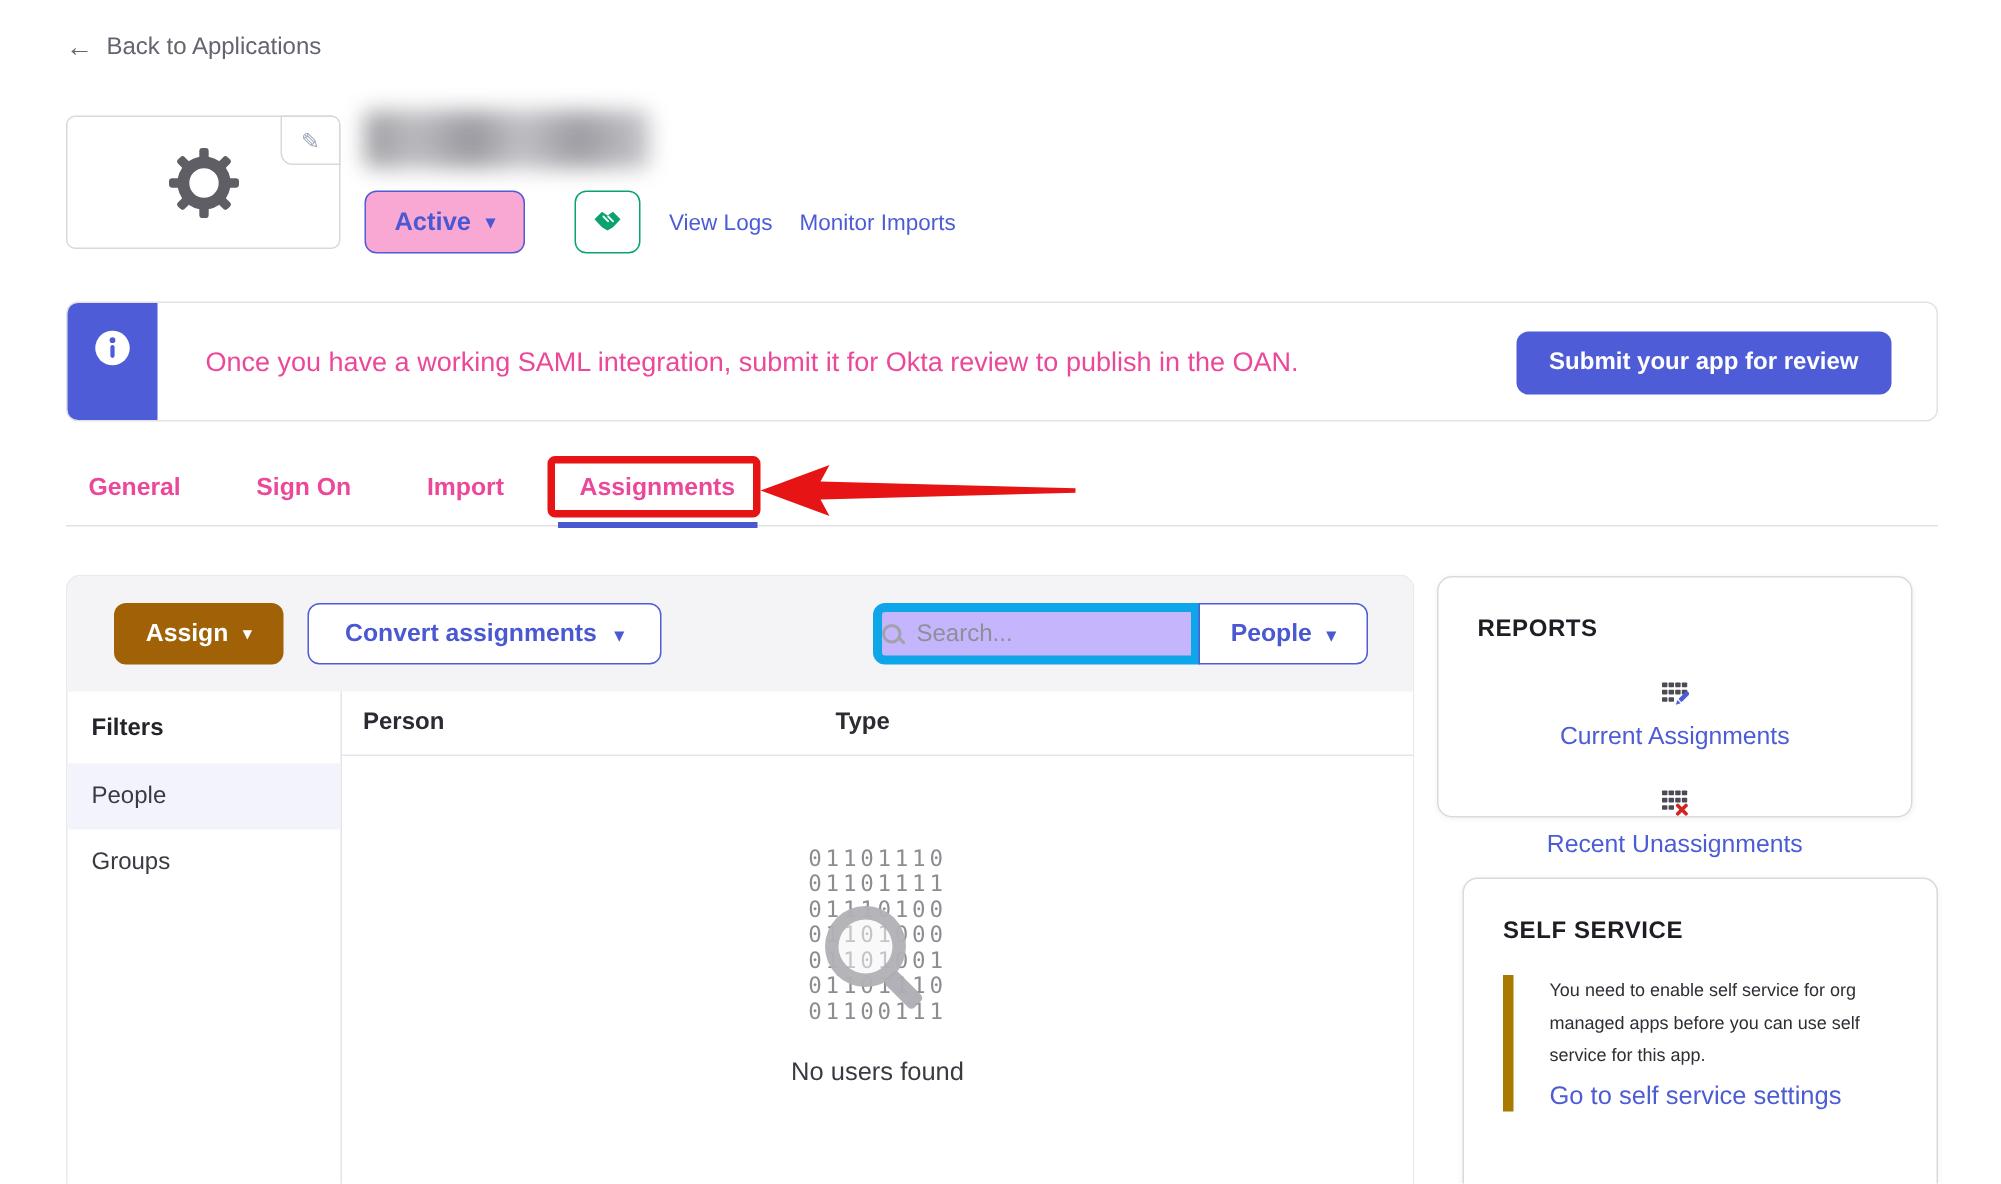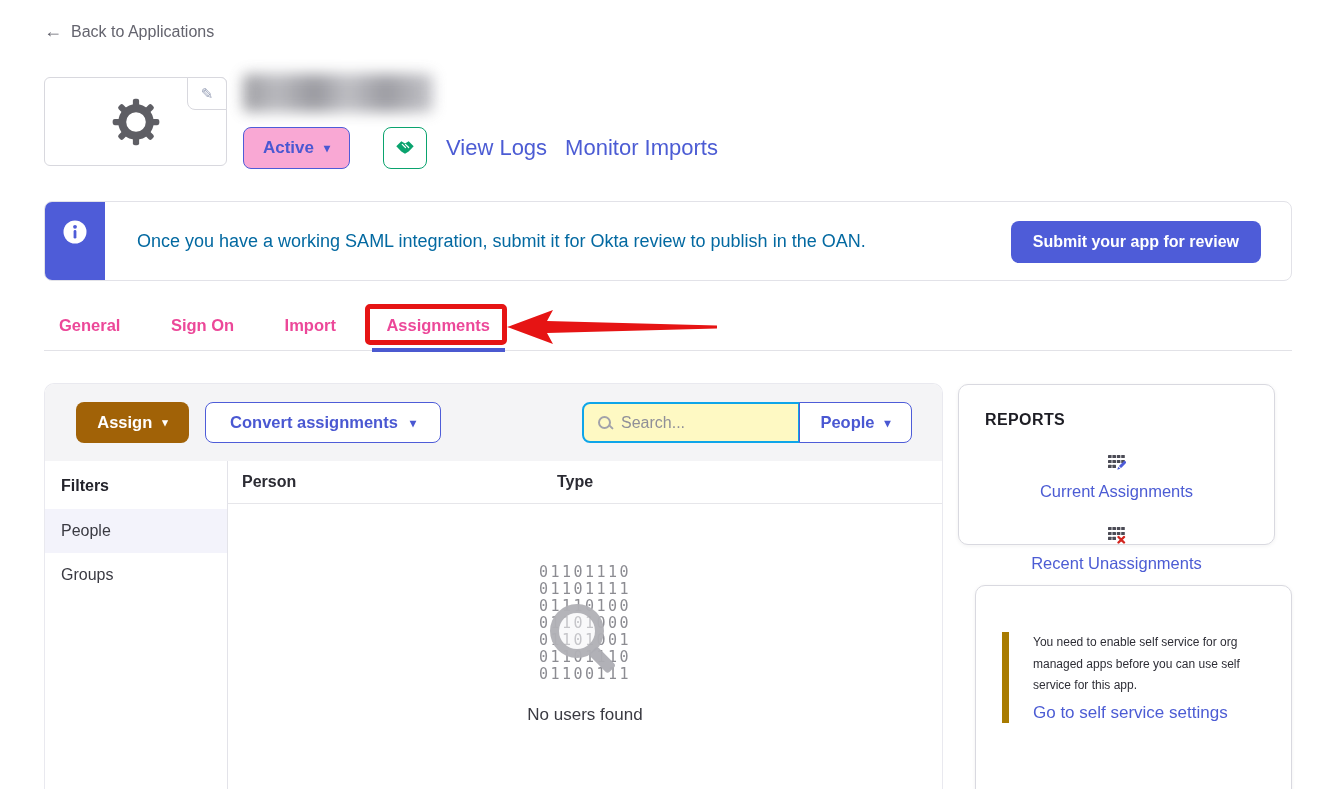--- a/index.html
+++ b/index.html
@@ -27,28 +27,28 @@
     filter:blur(7px); opacity:.8; }
   .hdr-row { left:243px; top:127px; display:flex; align-items:center; }
   .btn-active { width:107px; height:42px; background:#f9a8d4; border:1px solid #4e5cd8;
     border-radius:8px; color:#4a58d2; font-weight:bold; font-size:17px;
     display:flex; align-items:center; justify-content:center; gap:10px; cursor:pointer; }
   .btn-active .caret, .caret-blue { font-size:12px; color:#4a58d2; }
   .btn-handshake { margin-left:33px; width:44px; height:42px; background:#fff;
     border:1px solid #0aa36e; border-radius:8px; display:flex; align-items:center;
     justify-content:center; cursor:pointer; }
   .hdr-links { display:flex; margin-left:19px; gap:18px; }
-  .hdr-links a, .link { color:#4c5cd4; text-decoration:none; font-size:22px; cursor:pointer; }
+  .hdr-links a, .link { color:#4c5cd4; text-decoration:none; font-size:15px; cursor:pointer; }
 
   
   .banner { left:44px; top:201px; width:1248px; height:80px; background:#fff;
     border:1px solid #e2e2e8; border-radius:8px; display:flex; align-items:center; }
   .banner-badge { width:60px; height:100%; background:#4e5cd8; border-radius:7px 0 0 7px;
     flex:none; display:flex; align-items:flex-start; justify-content:center; padding-top:17px; }
-  .banner-msg { margin-left:32px; font-size:18px; color:#0369a1; }
+  .banner-msg { margin-left:32px; font-size:18px; color:#ec4899; }
   .banner-btn { position:absolute; right:30px; top:19px; height:42px; padding:0 22px;
     background:#4e5cd8; color:#fff; font-weight:bold; font-size:16px; border:none;
     border-radius:8px; cursor:pointer; font-family:inherit; }
 
   
   .tabs { left:44px; top:305px; width:1248px; height:46px; border-bottom:1px solid #e2e2e7; }
   .tab { display:inline-block; margin-right:46px; font-size:16.5px; font-weight:bold;
     color:#ec4899; line-height:40px; cursor:pointer; }
   .tab:first-child { margin-left:15px; }
   .tab-underline { position:absolute; left:328px; bottom:-2px; width:133px; height:4px; background:#4b59d0; }
@@ -61,22 +61,22 @@
   .toolbar { position:relative; height:77px; background:#f4f4f6; }
   .btn-assign { position:absolute; left:31px; top:18px; width:113px; height:41px;
     background:#a16207; color:#fff; font-weight:bold; font-size:16.5px; border:none;
     border-radius:8px; cursor:pointer; font-family:inherit; display:flex; align-items:center; justify-content:center; gap:10px; }
   .btn-assign .caret { font-size:11px; color:#fff; }
   .btn-convert { position:absolute; left:160px; top:18px; width:236px; height:41px;
     background:#fff; color:#4a58d2; font-weight:bold; font-size:16.5px;
     border:1px solid #4e5cd8; border-radius:8px; cursor:pointer; font-family:inherit;
     display:flex; align-items:center; justify-content:center; gap:12px; }
   .search-group { position:absolute; left:537px; top:18px; display:flex; }
-  .search-box { width:218px; height:41px; background:#fef9c3; border:2px solid #0ea5e9;
-    border-radius:8px 0 0 8px; display:flex; align-items:center; padding-left:14px; }
+  .search-box { width:218px; height:41px; background:#c4b5fd; border:6px solid #0ea5e9;
+    border-radius:8px 0 0 8px; display:flex; align-items:center; }
   .search-box input { border:none; outline:none; font-size:16px; width:160px;
     margin-left:10px; color:#3a3a42; font-family:inherit; background:transparent; }
   .search-box input::placeholder { color:#8f8f98; }
   .mag-sm { width:13px; height:13px; border:2px solid #a2a2aa; border-radius:50%; position:relative; flex:none; }
   .mag-sm::after { content:""; position:absolute; width:6px; height:2px; background:#a2a2aa;
     transform:rotate(45deg); right:-5px; bottom:-1px; border-radius:1px; }
   .btn-people { width:113px; height:41px; margin-left:-1px; background:#fff;
     border:1px solid #4e5cd8; border-radius:0 8px 8px 0; color:#4a58d2; font-weight:bold;
     font-size:16.5px; cursor:pointer; font-family:inherit; display:flex; align-items:center;
     justify-content:center; gap:10px; }
@@ -276,17 +276,18 @@
         <rect x="1" y="11.8" width="3.6" height="3.1" rx="0.5"></rect>
           <rect x="5.4" y="11.8" width="3.6" height="3.1" rx="0.5"></rect>
       </g>
       <path d="M11.5 12 L17 17.5 M17 12 L11.5 17.5" stroke="#d2251f" stroke-width="2.4" stroke-linecap="round" fill="none"></path>
     </svg>
     <span class="link">Recent Unassignments</span>
   </div>
 </div>
 
 <div class="abs card card-self">
+  <div class="card-title">SELF SERVICE</div>
   <div class="self-block">
     <div class="self-text">You need to enable self service for org managed apps before you can use self service for this app.</div>
     <a class="link self-link">Go to self service settings</a>
   </div>
 </div>
 
 </body></html>

